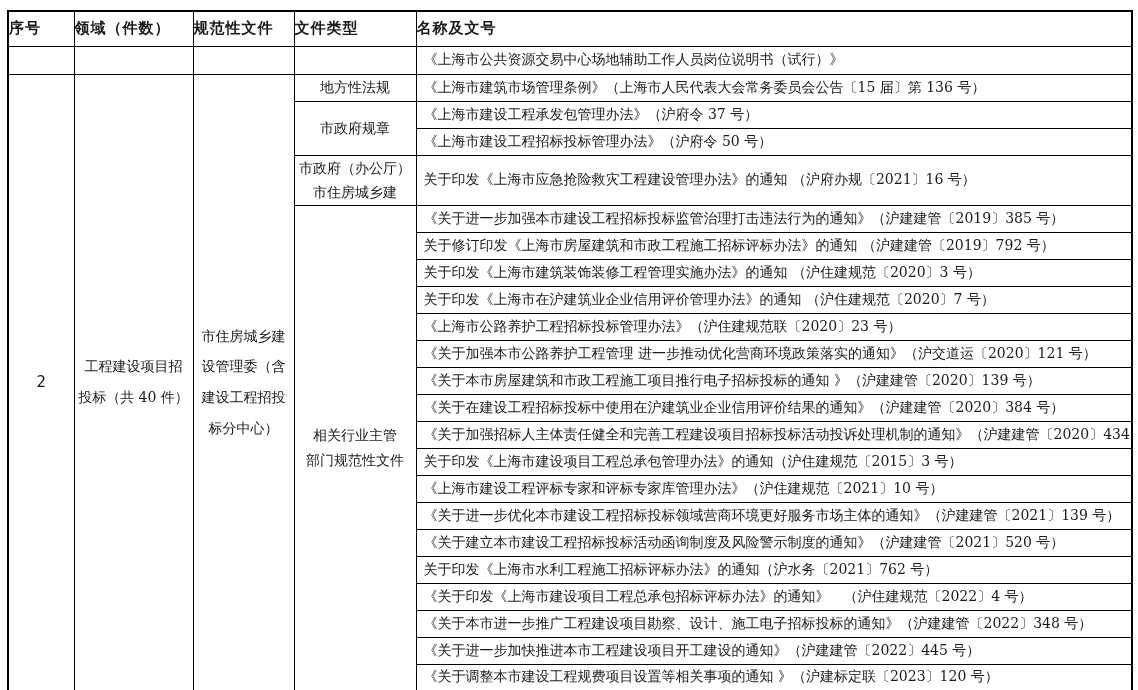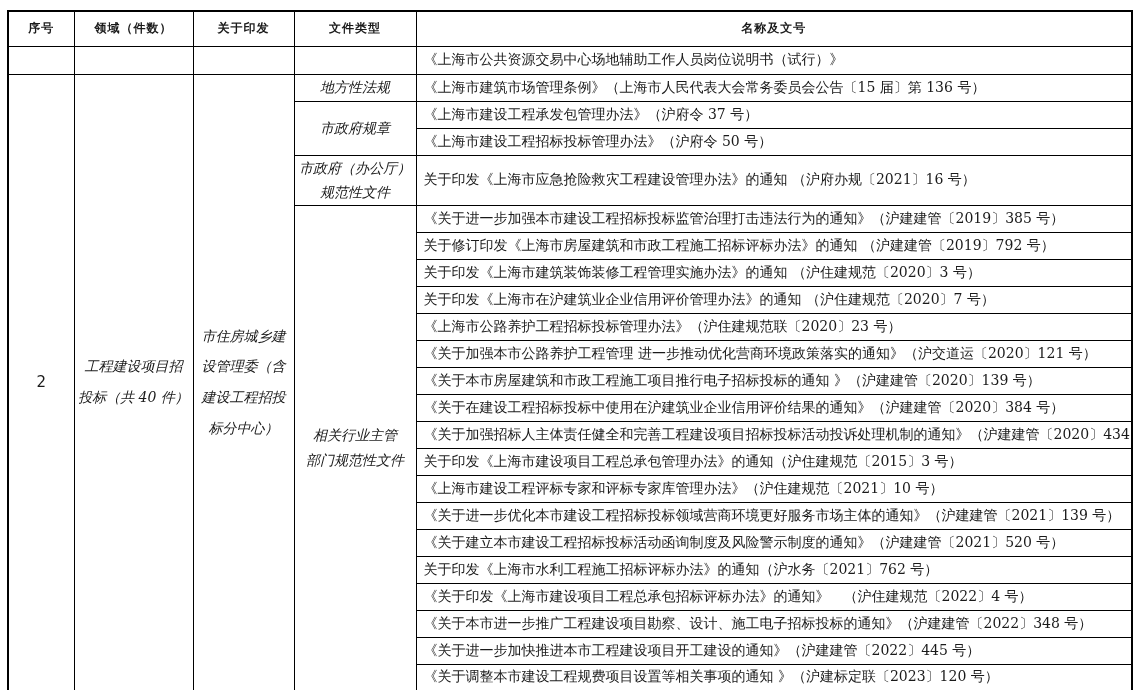--- a/index.html
+++ b/index.html
@@ -18,39 +18,38 @@
     margin: 10px 0 0 7px;
     border: 2px solid #000;
   }
   th, td {
     border: 1px solid #000;
     vertical-align: middle;
     padding: 0;
   }
   th {
     height: 35px;
-    font-size: 12px;
+    font-size: 15px;
     font-weight: bold;
-    text-align: center;
+    text-align: left;
     font-family: Liberation Serif, serif;
     letter-spacing: 1px;
   }
   td { font-size: 14px; }
   td.doc-cell {
     text-align: left;
     padding: 0 4px 0 7px;
     white-space: nowrap;
     overflow: hidden;
     margin-left: 31px;
   }
   td.center-cell {
     text-align: center;
     white-space: pre-line;
     padding: 0 3px;
-    font-style: italic;
   }
   td.serial-cell {
     font-family: "DejaVu Sans", "Liberation Sans", sans-serif;
     font-size: 15px;
     text-align: center;
   }
   .lh-wide { line-height: 2.2; margin-left: 20px; }
   .lh-mid  { line-height: 1.75; }
   tr.r       { height: 27px; }
   tr.r-first { height: 28px; }
@@ -64,21 +63,21 @@
     <col style="width:66px">
     <col style="width:119px">
     <col style="width:101px">
     <col style="width:122px">
     <col style="width:716px">
   </colgroup>
   <thead>
     <tr>
       <th>序号</th>
       <th>领域（件数）</th>
-      <th>关于印发</th>
+      <th>规范性文件</th>
       <th>文件类型</th>
       <th>名称及文号</th>
     </tr>
   </thead>
   <tbody>
       <tr class="r-first">
         <td class="center-cell"></td>
         <td class="center-cell"></td>
         <td class="center-cell"></td>
         <td class="center-cell"></td>
@@ -97,21 +96,21 @@
       </tr>
       <tr class="r">
         <td class="center-cell lh-mid" rowspan="2">市政府规章</td>
         <td class="doc-cell">《上海市建设工程承发包管理办法》（沪府令 37 号）</td>
       </tr>
       <tr class="r">
         <td class="doc-cell">《上海市建设工程招标投标管理办法》（沪府令 50 号）</td>
       </tr>
       <tr class="r r-tall">
         <td class="center-cell lh-mid">市政府（办公厅）
-规范性文件</td>
+市住房城乡建</td>
         <td class="doc-cell">关于印发《上海市应急抢险救灾工程建设管理办法》的通知 （沪府办规〔2021〕16 号）</td>
       </tr>
       <tr class="r">
         <td class="center-cell lh-mid" rowspan="18">相关行业主管
 部门规范性文件</td>
         <td class="doc-cell">《关于进一步加强本市建设工程招标投标监管治理打击违法行为的通知》（沪建建管〔2019〕385 号）</td>
       </tr>
       <tr class="r">
         <td class="doc-cell">关于修订印发《上海市房屋建筑和市政工程施工招标评标办法》的通知 （沪建建管〔2019〕792 号）</td>
       </tr>

